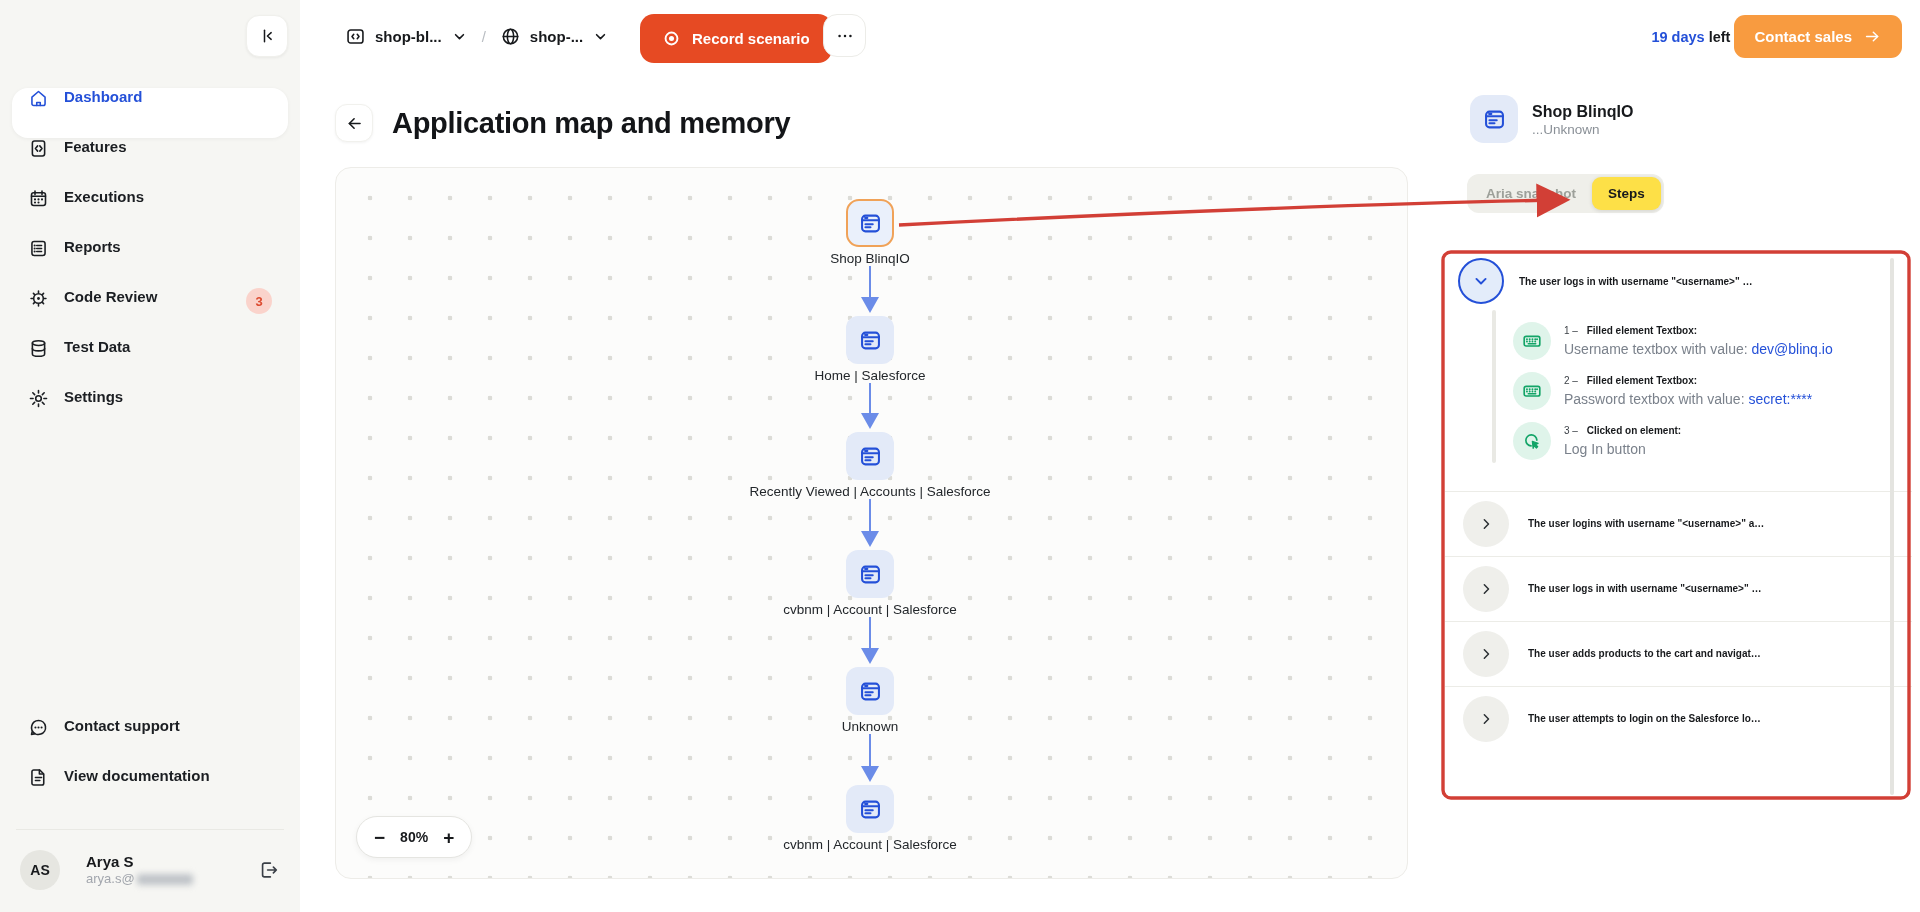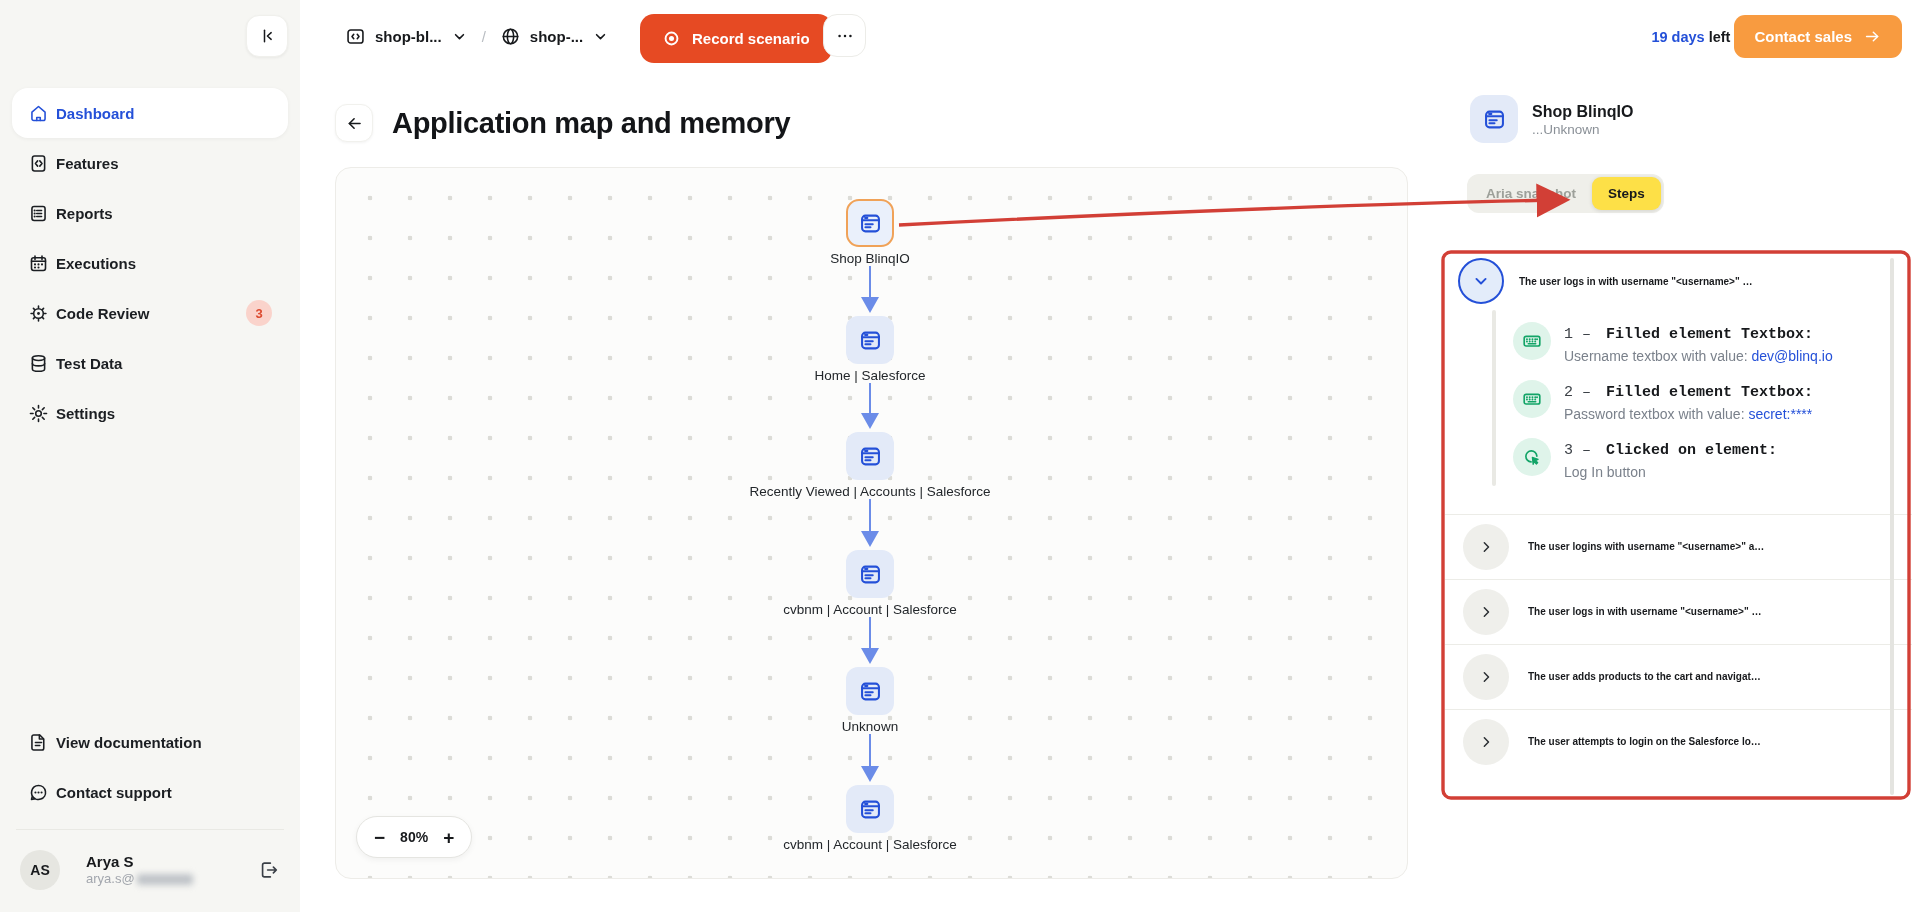--- a/index.html
+++ b/index.html
@@ -8,21 +8,21 @@
   }
   *{margin:0;padding:0;box-sizing:border-box;}
   html,body{width:1920px;height:912px;overflow:hidden;background:#FFFFFF;
     font-family:"Liberation Sans","DejaVu Sans",sans-serif;color:var(--ink);}
   .icn{display:inline-flex;flex:none;}
   .icn svg{width:100%;height:100%;fill:none;stroke:currentColor;stroke-width:1.8;stroke-linecap:round;stroke-linejoin:round;}
 
   
   .sidebar{position:absolute;left:0;top:0;bottom:0;width:300px;background:var(--sidebar);z-index:5;}
   .side-nav{position:absolute;top:88px;left:12px;right:12px;}
-  .side-item{display:flex;align-items:center;gap:7px;height:50px;padding:0 16px;border-radius:16px;
+  .side-item{display:flex;gap:15px;height:50px;padding:0 16px;border-radius:16px;
     font-size:15px;font-weight:600;color:#1B1E22;cursor:pointer;}
   .side-item .icn{width:21px;height:21px;}
   .side-item.active{background:#FFFFFF;color:var(--accent);box-shadow:0 1px 4px rgba(0,0,0,.05);}
   .side-label{flex:1;}
   .badge{width:26px;height:26px;border-radius:50%;background:#FAD3CB;color:#DC4B30;font-size:13px;
     font-weight:700;display:flex;align-items:center;justify-content:center;}
   .side-footer{position:absolute;left:12px;right:12px;bottom:10px;}
   .divider{height:1px;background:#E9E9E4;margin:12px 4px;}
   .user-row{display:flex;align-items:center;gap:26px;padding:8px 8px 12px 8px;}
   .avatar{width:40px;height:40px;border-radius:50%;background:#E6E6E1;display:flex;align-items:center;
@@ -102,21 +102,21 @@
   .circle-btn.open{background:#E3ECFA;border:2.2px solid var(--accent);color:var(--accent);}
   .scn-title{font-size:10px;font-weight:700;white-space:nowrap;overflow:hidden;}
   .steps{position:relative;margin:12px 0 8px 0;}
   .steps::before{content:"";position:absolute;left:34px;top:-6px;bottom:4px;width:3.5px;
     background:#E9E9E4;border-radius:2px;}
   .step{display:flex;gap:13px;padding:6px 0 6px 55px;align-items:flex-start;}
   .step-icn{width:38px;height:38px;border-radius:50%;background:#DFF4EA;color:var(--green);
     display:flex;align-items:center;justify-content:center;flex:none;}
   .step-icn .icn{width:22px;height:22px;stroke-width:1.7;}
   .step-text{line-height:1.55;padding-top:1px;}
-  .step-l1{font-size:15px;font-family:Liberation Mono, monospace;}
+  .step-l1{font-size:10px;}
   .step-index{color:#3C4147;margin-right:6px;}
   .step-action{font-weight:700;color:#17191C;}
   .step-l2{font-size:14px;color:#7A818B;}
   .step-value{color:var(--accent);}
   .scn-row{display:flex;align-items:center;gap:19px;height:65px;padding:0 10px 0 18px;
     border-top:1px solid #ECECE7;cursor:pointer;}
   .pscroll{position:absolute;right:26px;top:185px;height:537px;width:4px;background:#E4E4E0;border-radius:2px;cursor:pointer;}
 
   
   .annot{position:absolute;left:0;top:0;z-index:60;pointer-events:none;}
@@ -142,40 +142,40 @@
             <svg viewBox="0 0 24 24">
               <rect x="5" y="3.5" width="14" height="17" rx="2.5"></rect>
               <path d="M11 9l-2.5 3 2.5 3M13.5 9 16 12l-2.5 3"></path>
             </svg>
           </span>
           <span class="side-label">Features</span>
         </div>
         <div class="side-item">
           <span class="icn" style="width: 21px; height: 21px;">
             <svg viewBox="0 0 24 24">
+              <rect x="4" y="5.5" width="16" height="14.5" rx="2.5"></rect>
+              <path d="M8 3.5v4M16 3.5v4M4 9.5h16"></path>
+              <path d="M8 13h.01M12 13h.01M16 13h.01M8 16.5h.01M12 16.5h.01" stroke-width="2.4"></path>
+            </svg>
+          </span>
+          <span class="side-label">Executions</span>
+        </div>
+        <div class="side-item">
+          <span class="icn" style="width: 21px; height: 21px;">
+            <svg viewBox="0 0 24 24">
               <rect x="4.5" y="4" width="15" height="16" rx="2.5"></rect>
               <path d="M10 8.5h5.5M10 12h5.5M10 15.5h5.5"></path>
               <path d="M7.6 8.5h.01M7.6 12h.01M7.6 15.5h.01" stroke-width="2.4"></path>
             </svg>
           </span>
           <span class="side-label">Reports</span>
         </div>
         <div class="side-item">
           <span class="icn" style="width: 21px; height: 21px;">
             <svg viewBox="0 0 24 24">
-              <rect x="4" y="5.5" width="16" height="14.5" rx="2.5"></rect>
-              <path d="M8 3.5v4M16 3.5v4M4 9.5h16"></path>
-              <path d="M8 13h.01M12 13h.01M16 13h.01M8 16.5h.01M12 16.5h.01" stroke-width="2.4"></path>
-            </svg>
-          </span>
-          <span class="side-label">Executions</span>
-        </div>
-        <div class="side-item">
-          <span class="icn" style="width: 21px; height: 21px;">
-            <svg viewBox="0 0 24 24">
               <circle cx="12" cy="12" r="5.5"></circle>
               <circle cx="12" cy="12" r="1.6" fill="currentColor" stroke="none"></circle>
               <path d="M12 3.5v2M12 18.5v2M3.5 12h2M18.5 12h2M6.2 6.2l1.4 1.4M17.8 6.2l-1.4 1.4M6.2 17.8l1.4-1.4M17.8 17.8l-1.4-1.4"></path>
             </svg>
           </span>
           <span class="side-label">Code Review</span>
           <span class="badge">3</span>
         </div>
         <div class="side-item">
           <span class="icn" style="width: 21px; height: 21px;">
@@ -192,37 +192,37 @@
             <svg viewBox="0 0 24 24">
               <circle cx="12" cy="12" r="3.2"></circle>
               <path d="M12 2.8v3M12 18.2v3M2.8 12h3M18.2 12h3M5.5 5.5l2.1 2.1M16.4 16.4l2.1 2.1M18.5 5.5l-2.1 2.1M7.6 16.4l-2.1 2.1"></path>
             </svg>
           </span>
           <span class="side-label">Settings</span>
         </div>
       </nav>
     <div class="side-footer">
       <div id="footer-nav">
+          <div class="side-item">
+            <span class="icn" style="width: 21px; height: 21px;">
+              <svg viewBox="0 0 24 24">
+                <path d="M12 4a8 8 0 1 1-7 11.8L4 20l4.2-1A8 8 0 0 1 12 4Z"></path>
+                <path d="M8.5 12h.01M12 12h.01M15.5 12h.01" stroke-width="2.4"></path>
+              </svg>
+            </span>
+            <span class="side-label">Contact support</span>
+          </div>
           <div class="side-item">
             <span class="icn" style="width: 21px; height: 21px;">
               <svg viewBox="0 0 24 24">
                 <path d="M6.5 3.5h7L18 8v10.5a2 2 0 0 1-2 2H6.5a2 2 0 0 1-2-2v-13a2 2 0 0 1 2-2Z"></path>
                 <path d="M13 3.5V8h4.5M8.5 12h7M8.5 15.5h5"></path>
               </svg>
             </span>
             <span class="side-label">View documentation</span>
-          </div>
-          <div class="side-item">
-            <span class="icn" style="width: 21px; height: 21px;">
-              <svg viewBox="0 0 24 24">
-                <path d="M12 4a8 8 0 1 1-7 11.8L4 20l4.2-1A8 8 0 0 1 12 4Z"></path>
-                <path d="M8.5 12h.01M12 12h.01M15.5 12h.01" stroke-width="2.4"></path>
-              </svg>
-            </span>
-            <span class="side-label">Contact support</span>
           </div>
         </div>
       <div class="divider"></div>
       <div class="user-row">
         <div class="avatar">AS</div>
         <div class="user-meta">
           <div class="user-name">Arya S</div>
           <div class="user-email"><span>arya.s@</span><span class="blur-blob"></span></div>
         </div>
         <span class="icn logout" id="logout-slot">

